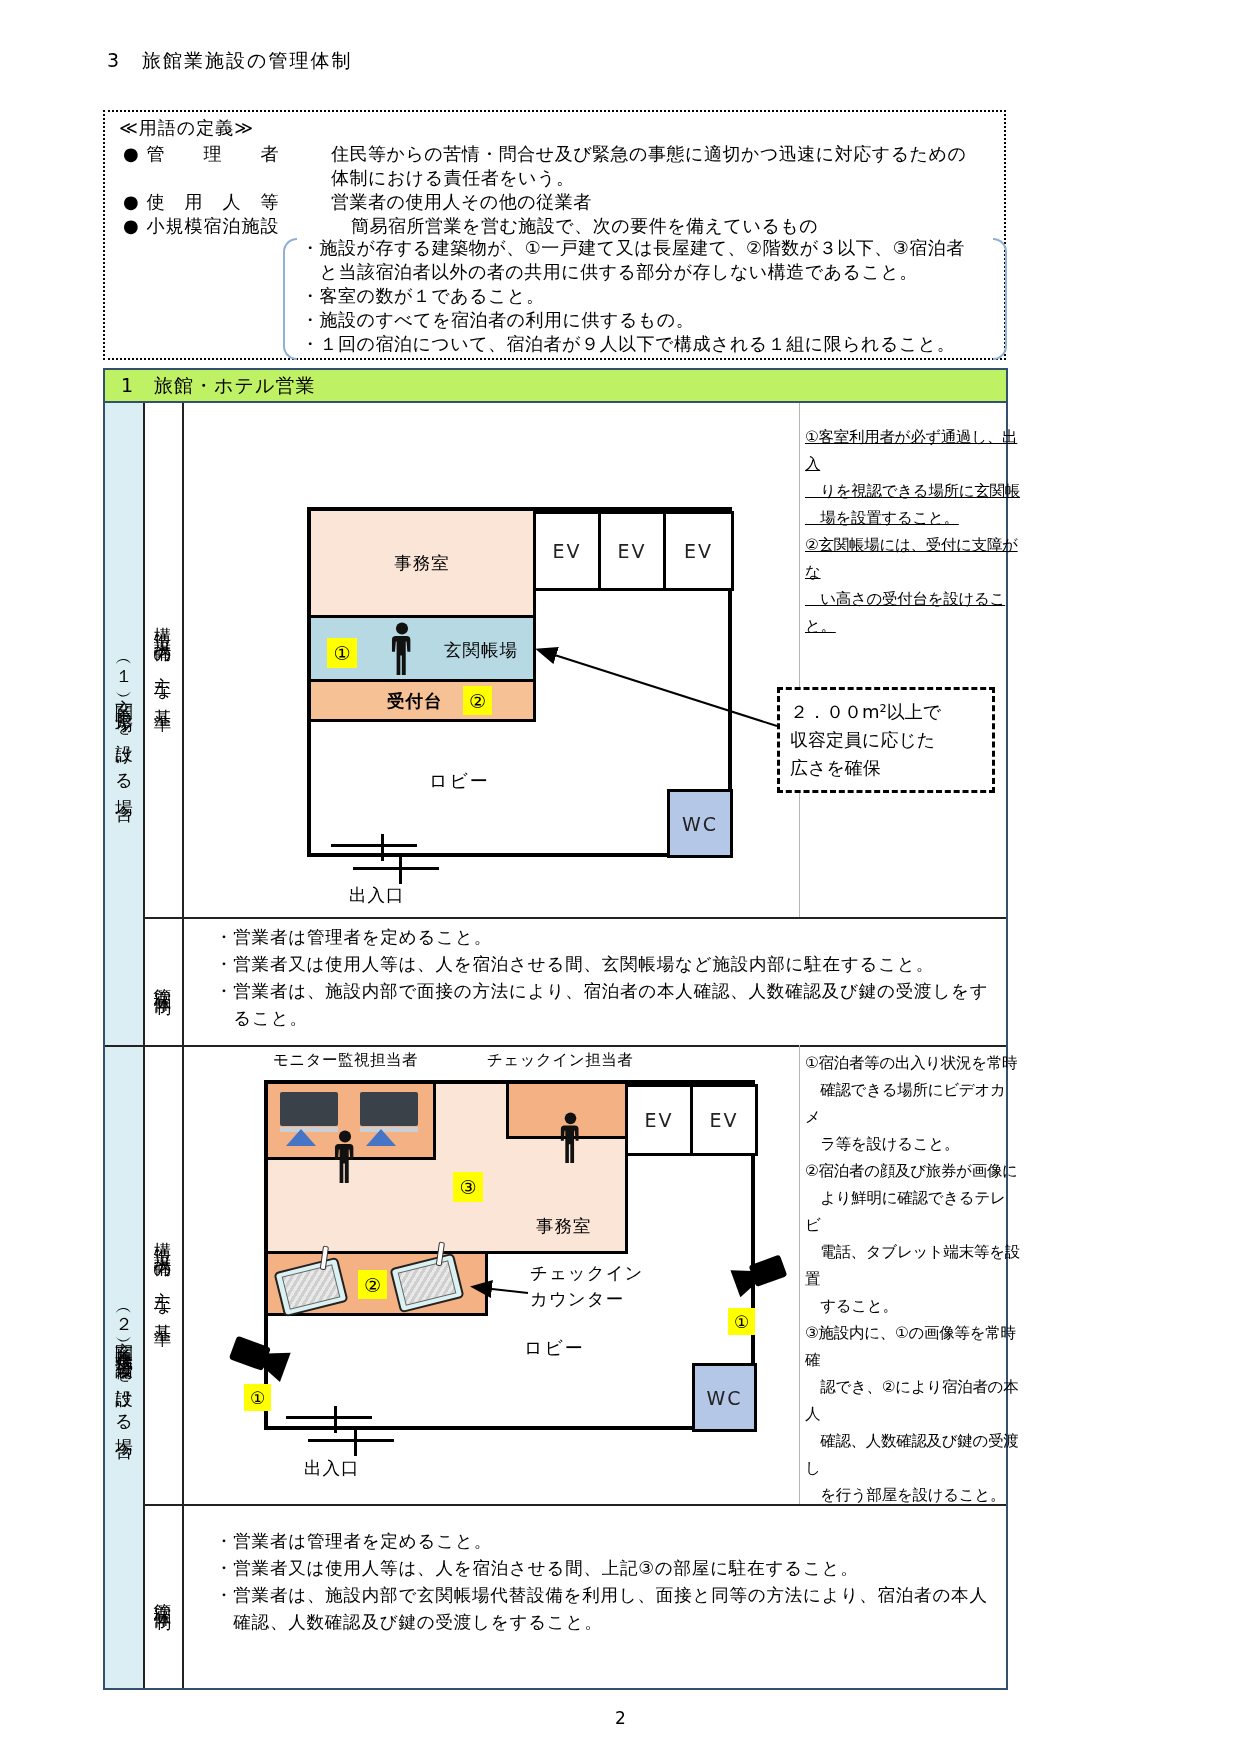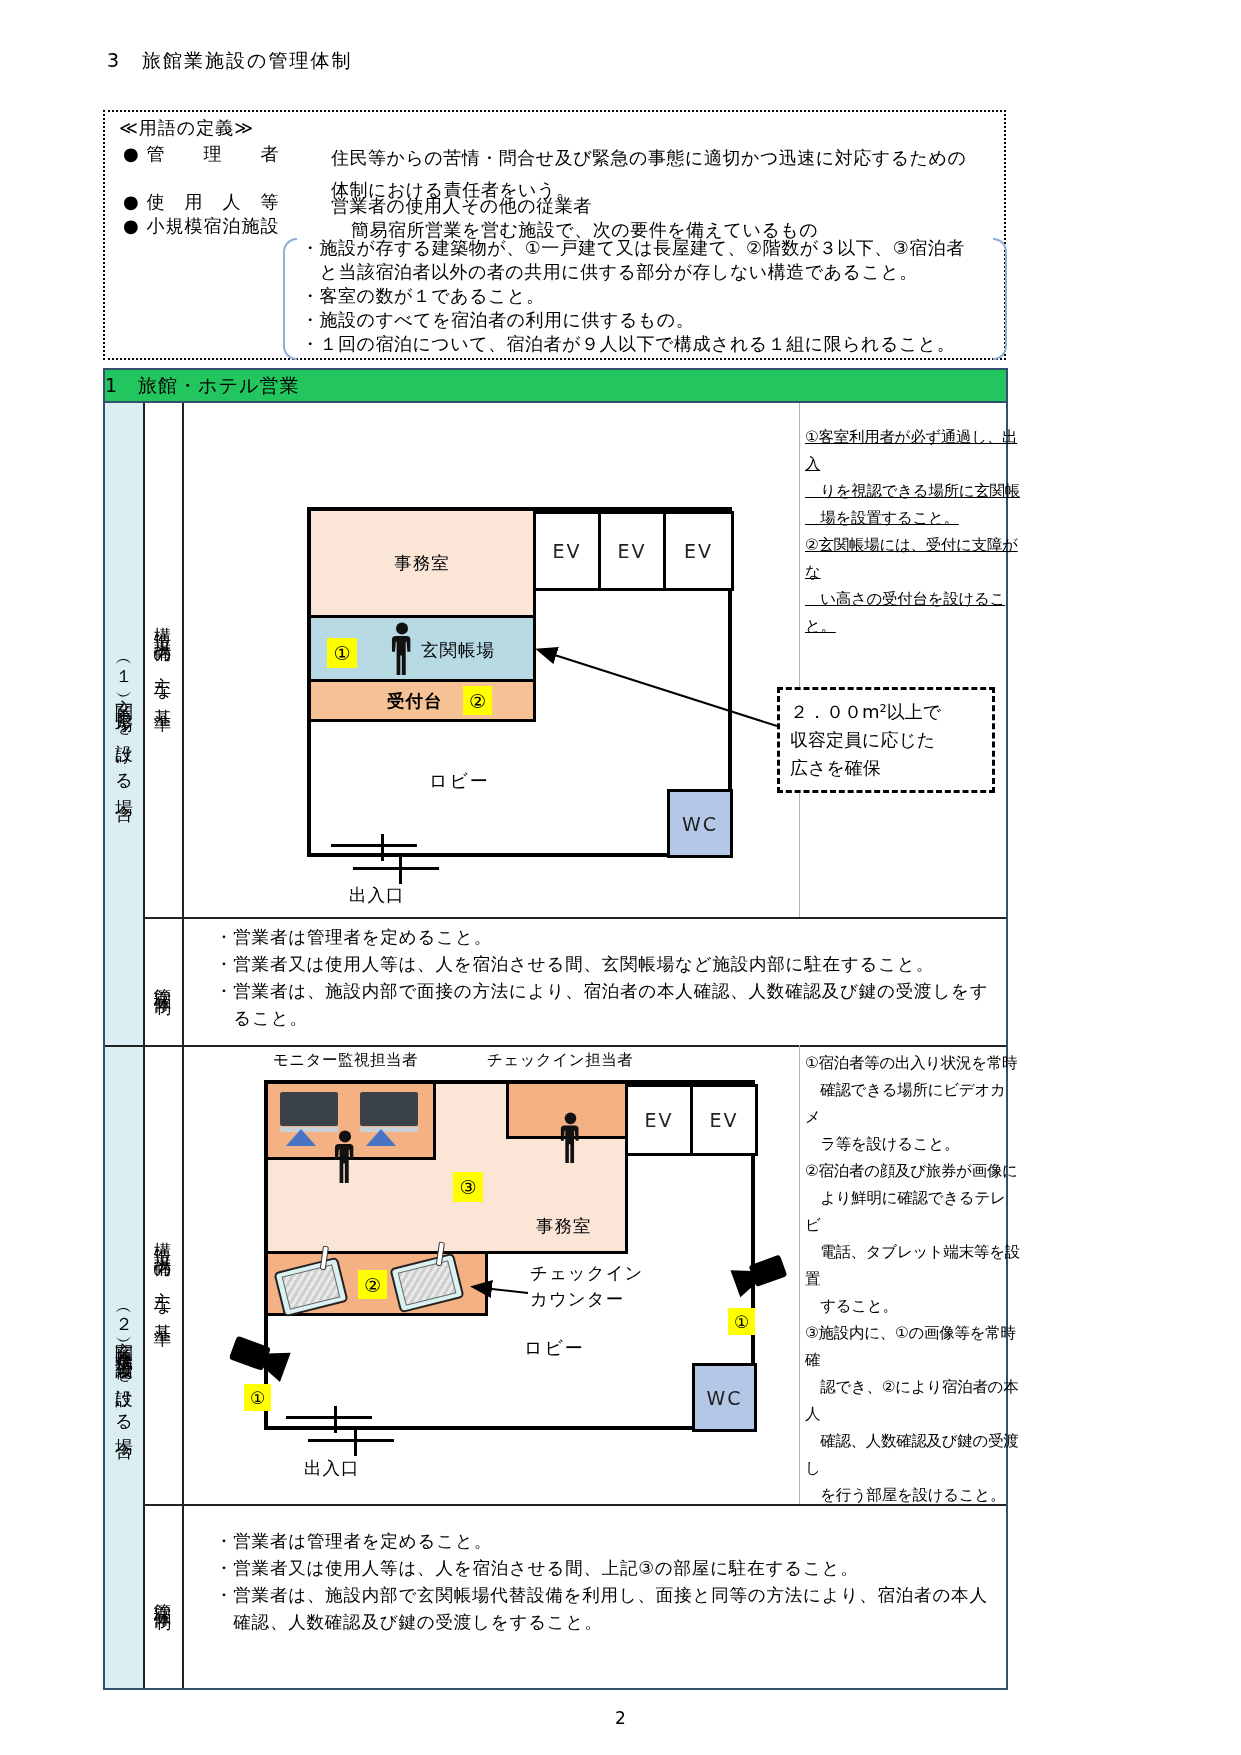--- a/index.html
+++ b/index.html
@@ -10,32 +10,32 @@
   .vtext{writing-mode:vertical-rl;text-orientation:mixed;}
   .cellcenter{display:flex;align-items:center;justify-content:center;}
 
   
   .doc-title{left:107px;top:48px;font-size:19px;letter-spacing:2px;}
 
   
   .def-box{left:103px;top:93px;width:903px;height:250px;border:2.5px dotted #000;box-sizing:border-box;margin-top:17px;}
   .def-heading{left:14px;top:4px;font-size:18px;letter-spacing:1px;}
   .def-term{font-size:18px;letter-spacing:1px;}
-  .def-text{font-size:18px;letter-spacing:0.5px;line-height:32px;}
+  .def-text{font-size:18px;letter-spacing:0.5px;line-height:24px;}
   .cond-list{left:196px;top:124px;font-size:18px;line-height:24px;letter-spacing:0.5px;}
   .bracket{width:14px;height:122px;box-sizing:border-box;}
   .bracket-l{left:178px;top:126px;border-left:2.5px solid #8FAFD4;border-top:2.5px solid #8FAFD4;
              border-bottom:2.5px solid #8FAFD4;border-radius:14px 0 0 14px;}
   .bracket-r{left:888px;top:126px;border-right:2.5px solid #8FAFD4;border-top:2.5px solid #8FAFD4;
              border-bottom:2.5px solid #8FAFD4;border-radius:0 14px 14px 0;}
 
   
   .main-table{left:103px;top:368px;width:905px;height:1322px;border:2px solid #33506f;box-sizing:border-box;background:#fff;}
-  .tbl-header{left:0;top:0;width:901px;height:33px;background:#22c55e;border-bottom:2px solid #33506f;
-              box-sizing:border-box;font-size:19px;letter-spacing:1px;display:flex;align-items:center;}
+  .tbl-header{left:0;top:0;width:901px;height:33px;background:#bef264;border-bottom:2px solid #33506f;
+              box-sizing:border-box;font-size:19px;letter-spacing:1px;display:flex;align-items:center;padding-left:16px;}
   .hline{position:absolute;background:#222;height:2px;}
   .vline{position:absolute;background:#222;width:2px;}
   .vline-light{position:absolute;background:#b5b5b5;width:1px;}
   .col1-bg{left:0;width:38px;background:#DAEEF3;}
   .rowlabel{font-size:17.5px;letter-spacing:5px;}
   .sublabel{font-size:17.5px;letter-spacing:6px;}
 
   .notes{font-size:15.5px;line-height:27px;letter-spacing:-0.3px;width:215px;}
   .mgmt{font-size:17.5px;line-height:27px;letter-spacing:0.8px;width:790px;}
 
@@ -142,21 +142,21 @@
       <div class="room cellcenter" style="left:352px;top:0;width:71px;height:80px;background:#fff;border:3px solid #000;">
         <span class="ev-label">EV</span>
       </div>
 
       <div class="room" style="left:0;top:107px;width:225px;height:64px;background:#B7D9E4;border-right:3px solid #000;border-bottom:3px solid #000;">
         <div class="ybadge" style="left:16px;top:20px;width:30px;height:30px;">①</div>
         <svg class="abs" style="left:78px;top:4px;" width="26" height="54" viewBox="0 0 28 58">
           <circle cx="14" cy="7" r="6.5" fill="#111"></circle>
           <path fill="#111" d="M9 15 h10 a4 4 0 0 1 4 4 l0 13 h-3.2 l-1 -11 h-0.8 v36 h-4.2 v-21 h-1.6 v21 H8.2 V21 h-0.8 l-1 11 H3.2 l0 -13 a4 4 0 0 1 4 -4 z"></path>
         </svg>
-        <span class="abs room-label" style="left:110px;top:20px;text-align:center;">玄関帳場</span>
+        <span class="abs room-label" style="left:133px;top:20px;text-align:center;">玄関帳場</span>
       </div>
 
       <div class="room" style="left:0;top:171px;width:225px;height:40px;background:#F6C295;border-right:3px solid #000;border-bottom:3px solid #000;">
         <span class="abs room-label" style="left:76px;top:7px;font-weight:bold;">受付台</span>
         <div class="ybadge" style="left:152px;top:4px;width:29px;height:29px;">②</div>
       </div>
 
       <span class="abs lobby-label" style="left:118px;top:258px;">ロビー</span>
 
       <div class="room cellcenter" style="left:356px;top:278px;width:66px;height:69px;background:#B4C7E7;border:3px solid #000;">

